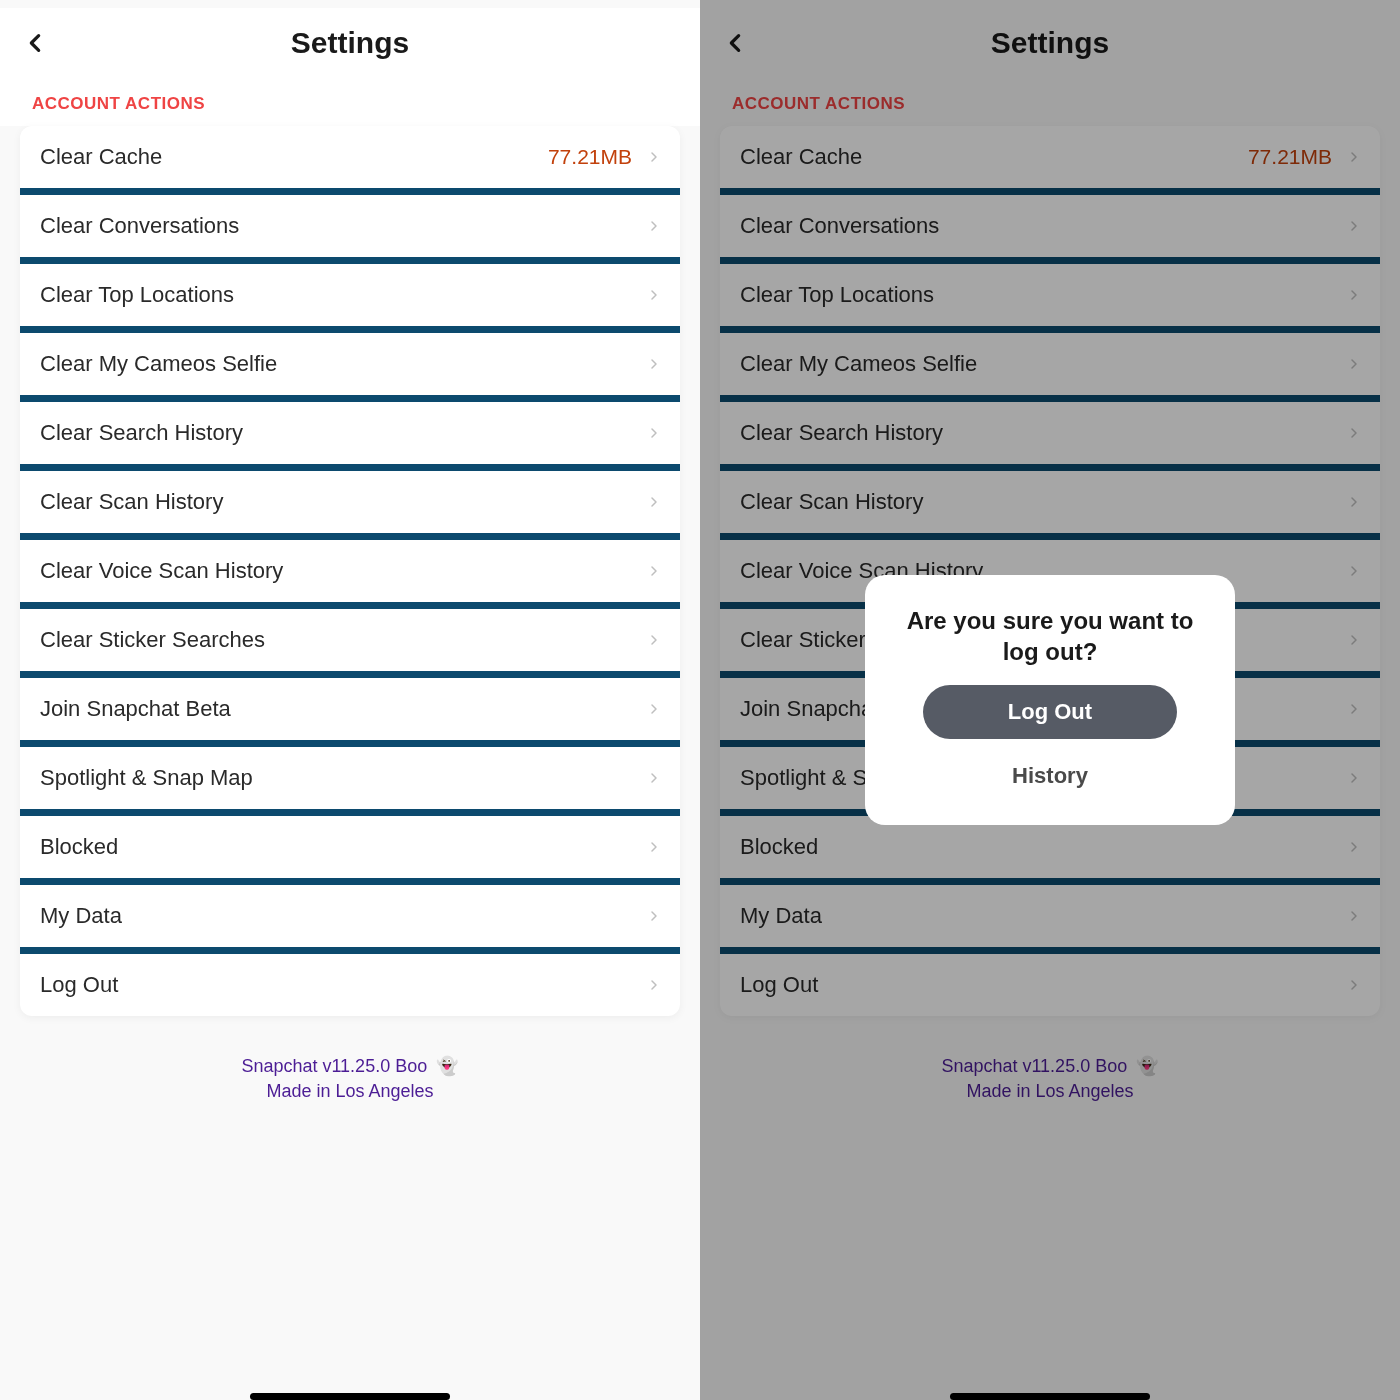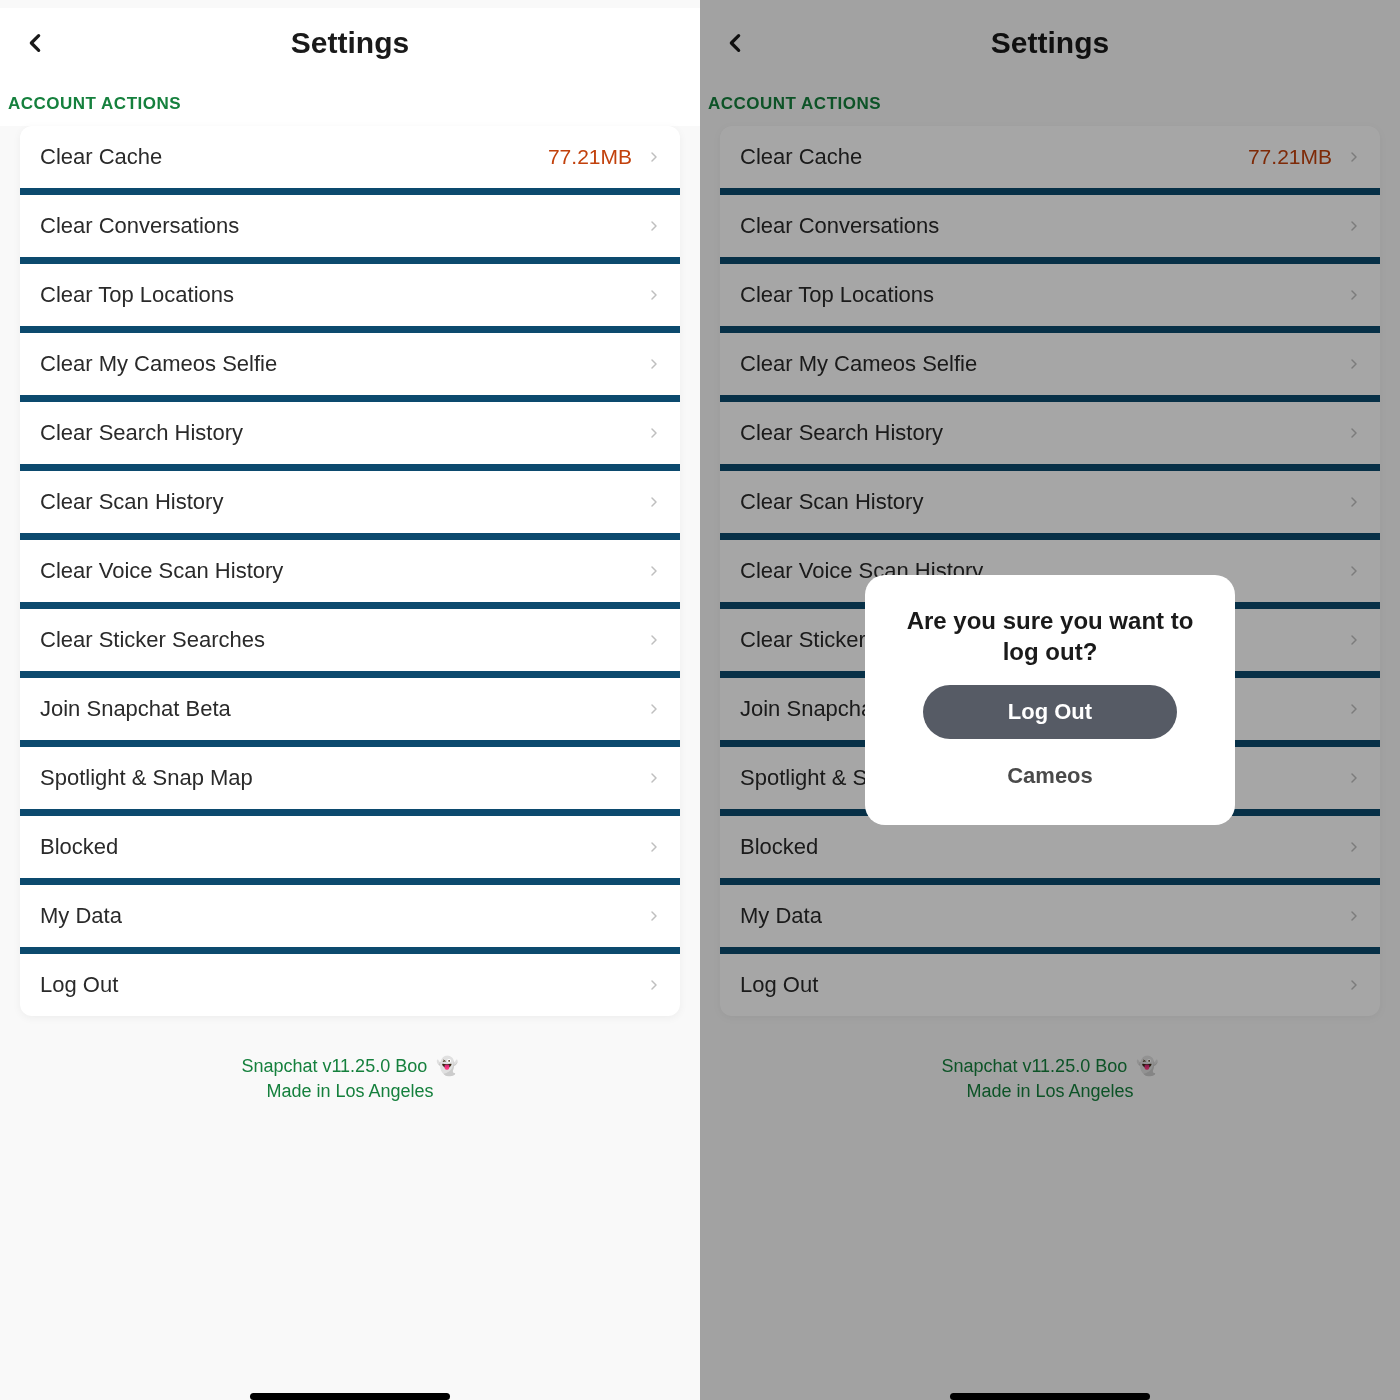--- a/index.html
+++ b/index.html
@@ -48,25 +48,25 @@
     .back-button svg {
       width: 22px;
       height: 28px;
     }
     .header-title {
       font-size: 30px;
       font-weight: 700;
       color: #1a1a1a;
     }
     .section-header {
-      padding: 16px 8px 12px;
+      padding: 16px 32px 12px;
       font-size: 17px;
       font-weight: 700;
       letter-spacing: 0.5px;
-      color: #15803d;
+      color: #ef4444;
       background: #fff;
     }
     .list-container {
       margin: 0 20px;
       background: #fff;
       border-radius: 12px;
       box-shadow: 0 2px 8px rgba(0,0,0,0.05);
       overflow: hidden;
     }
     .list-item {
@@ -96,21 +96,21 @@
       justify-content: center;
     }
     .chevron svg {
       width: 12px;
       height: 20px;
     }
     .footer {
       text-align: center;
       padding: 38px 20px 20px;
       font-size: 18px;
-      color: #15803d;
+      color: #4c1d95;
       line-height: 1.4;
     }
     .footer-ghost {
       margin-left: 4px;
     }
     .home-indicator {
       position: absolute;
       bottom: 0;
       left: 50%;
       transform: translateX(-50%);
@@ -435,16 +435,16 @@
         <span class="footer-ghost">👻</span>
       </div>
       <div>Made in Los Angeles</div>
     </div>
     <div class="home-indicator"></div>
   </div>
   <div class="overlay">
     <div class="modal">
       <div class="modal-title">Are you sure you want to log out?</div>
       <button class="modal-primary">Log Out</button>
-      <button class="modal-secondary">Cameos</button>
+      <button class="modal-secondary">History</button>
     </div>
   </div>
 </div>
 
 </body></html>

